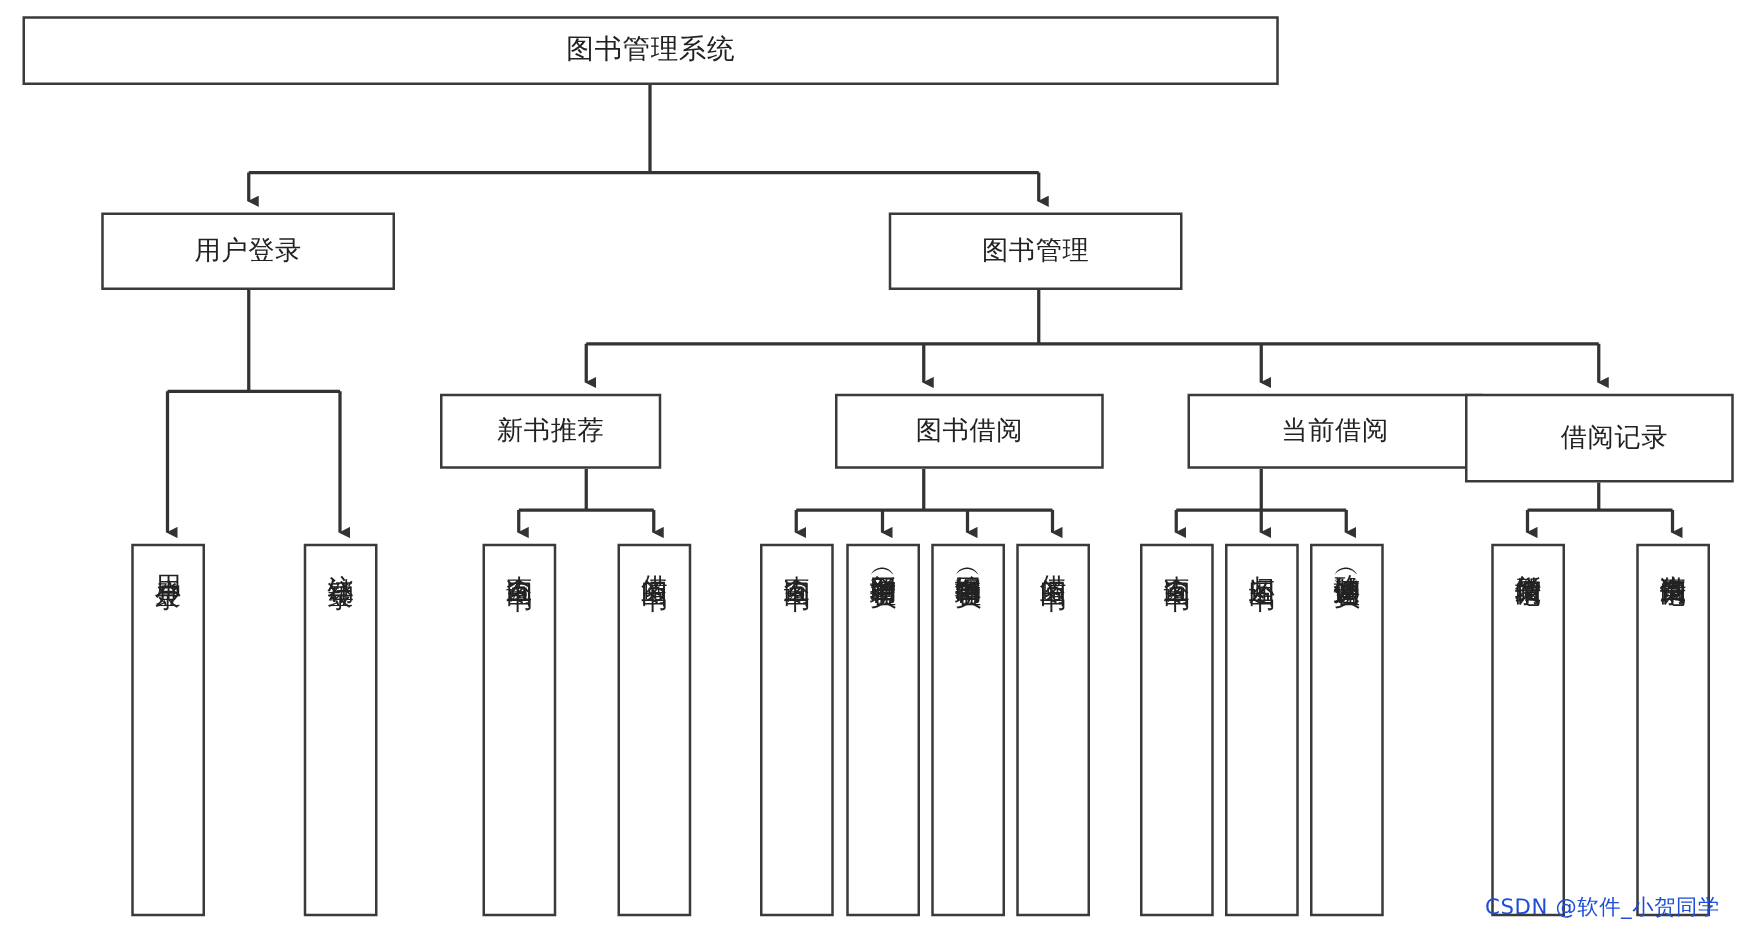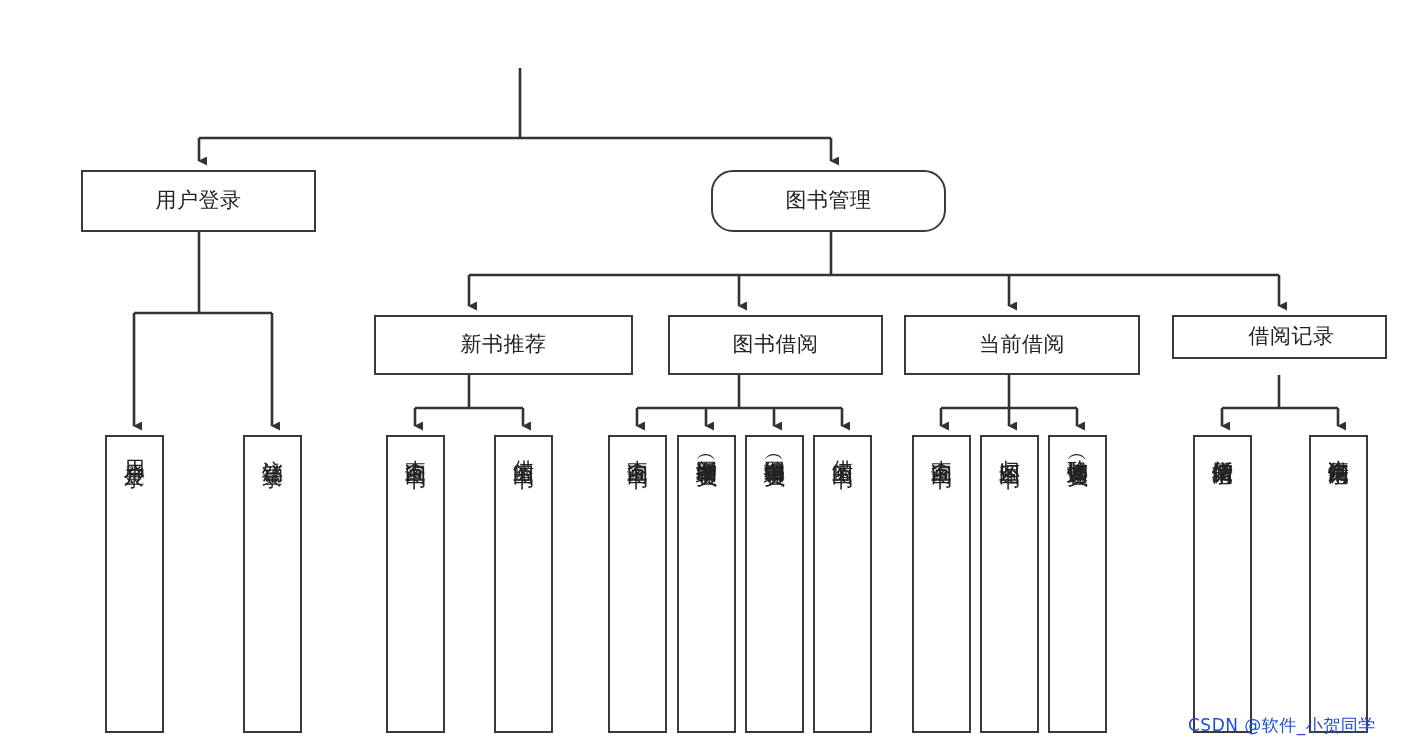--- a/index.html
+++ b/index.html
@@ -127,38 +127,41 @@
       <path d="M1009,408 L1009,426" marker-end="url(#arrow)"></path>
       <path d="M1077,408 L1077,426" marker-end="url(#arrow)"></path>
 
       <path d="M1279,375 L1279,408"></path>
       <path d="M1222,408 L1338,408"></path>
       <path d="M1222,408 L1222,426" marker-end="url(#arrow)"></path>
       <path d="M1338,408 L1338,426" marker-end="url(#arrow)"></path>
     </g>
   </svg>
 
+  <div class="node horiz root" style="left:18px; top:13px; width:1005px; height:55px;">
+    <span class="label">图书管理系统</span>
+  </div>
 
   <div class="node horiz" style="left:81px; top:170px; width:235px; height:62px;">
     <span class="label">用户登录</span>
   </div>
-  <div class="node horiz" style="left:711px; top:170px; width:235px; height:62px;border-radius:22px;">
+  <div class="node horiz" style="left:711px; top:170px; width:235px; height:62px;">
     <span class="label">图书管理</span>
   </div>
 
-  <div class="node horiz" style="left:374px; top:315px; width:259px; height:60px;">
+  <div class="node horiz" style="left:352px; top:315px; width:177px; height:60px;">
     <span class="label">新书推荐</span>
   </div>
   <div class="node horiz" style="left:668px; top:315px; width:215px; height:60px;">
     <span class="label">图书借阅</span>
   </div>
-  <div class="node horiz" style="left:904px; top:315px; width:236px; height:60px;">
+  <div class="node horiz" style="left:950px; top:315px; width:236px; height:60px;">
     <span class="label">当前借阅</span>
   </div>
-  <div class="node horiz" style="left:1172px; top:315px; width:215px; height:44px;padding-left:24px;">
+  <div class="node horiz" style="left:1172px; top:315px; width:215px; height:71px;padding-left:24px;">
     <span class="label">借阅记录</span>
   </div>
 
   <div class="node vert" style="left:105px; top:435px; width:59px; height:298px;">
     <span class="label">用户登录</span>
   </div>
   <div class="node vert" style="left:243px; top:435px; width:59px; height:298px;">
     <span class="label">注销登录</span>
   </div>
 

